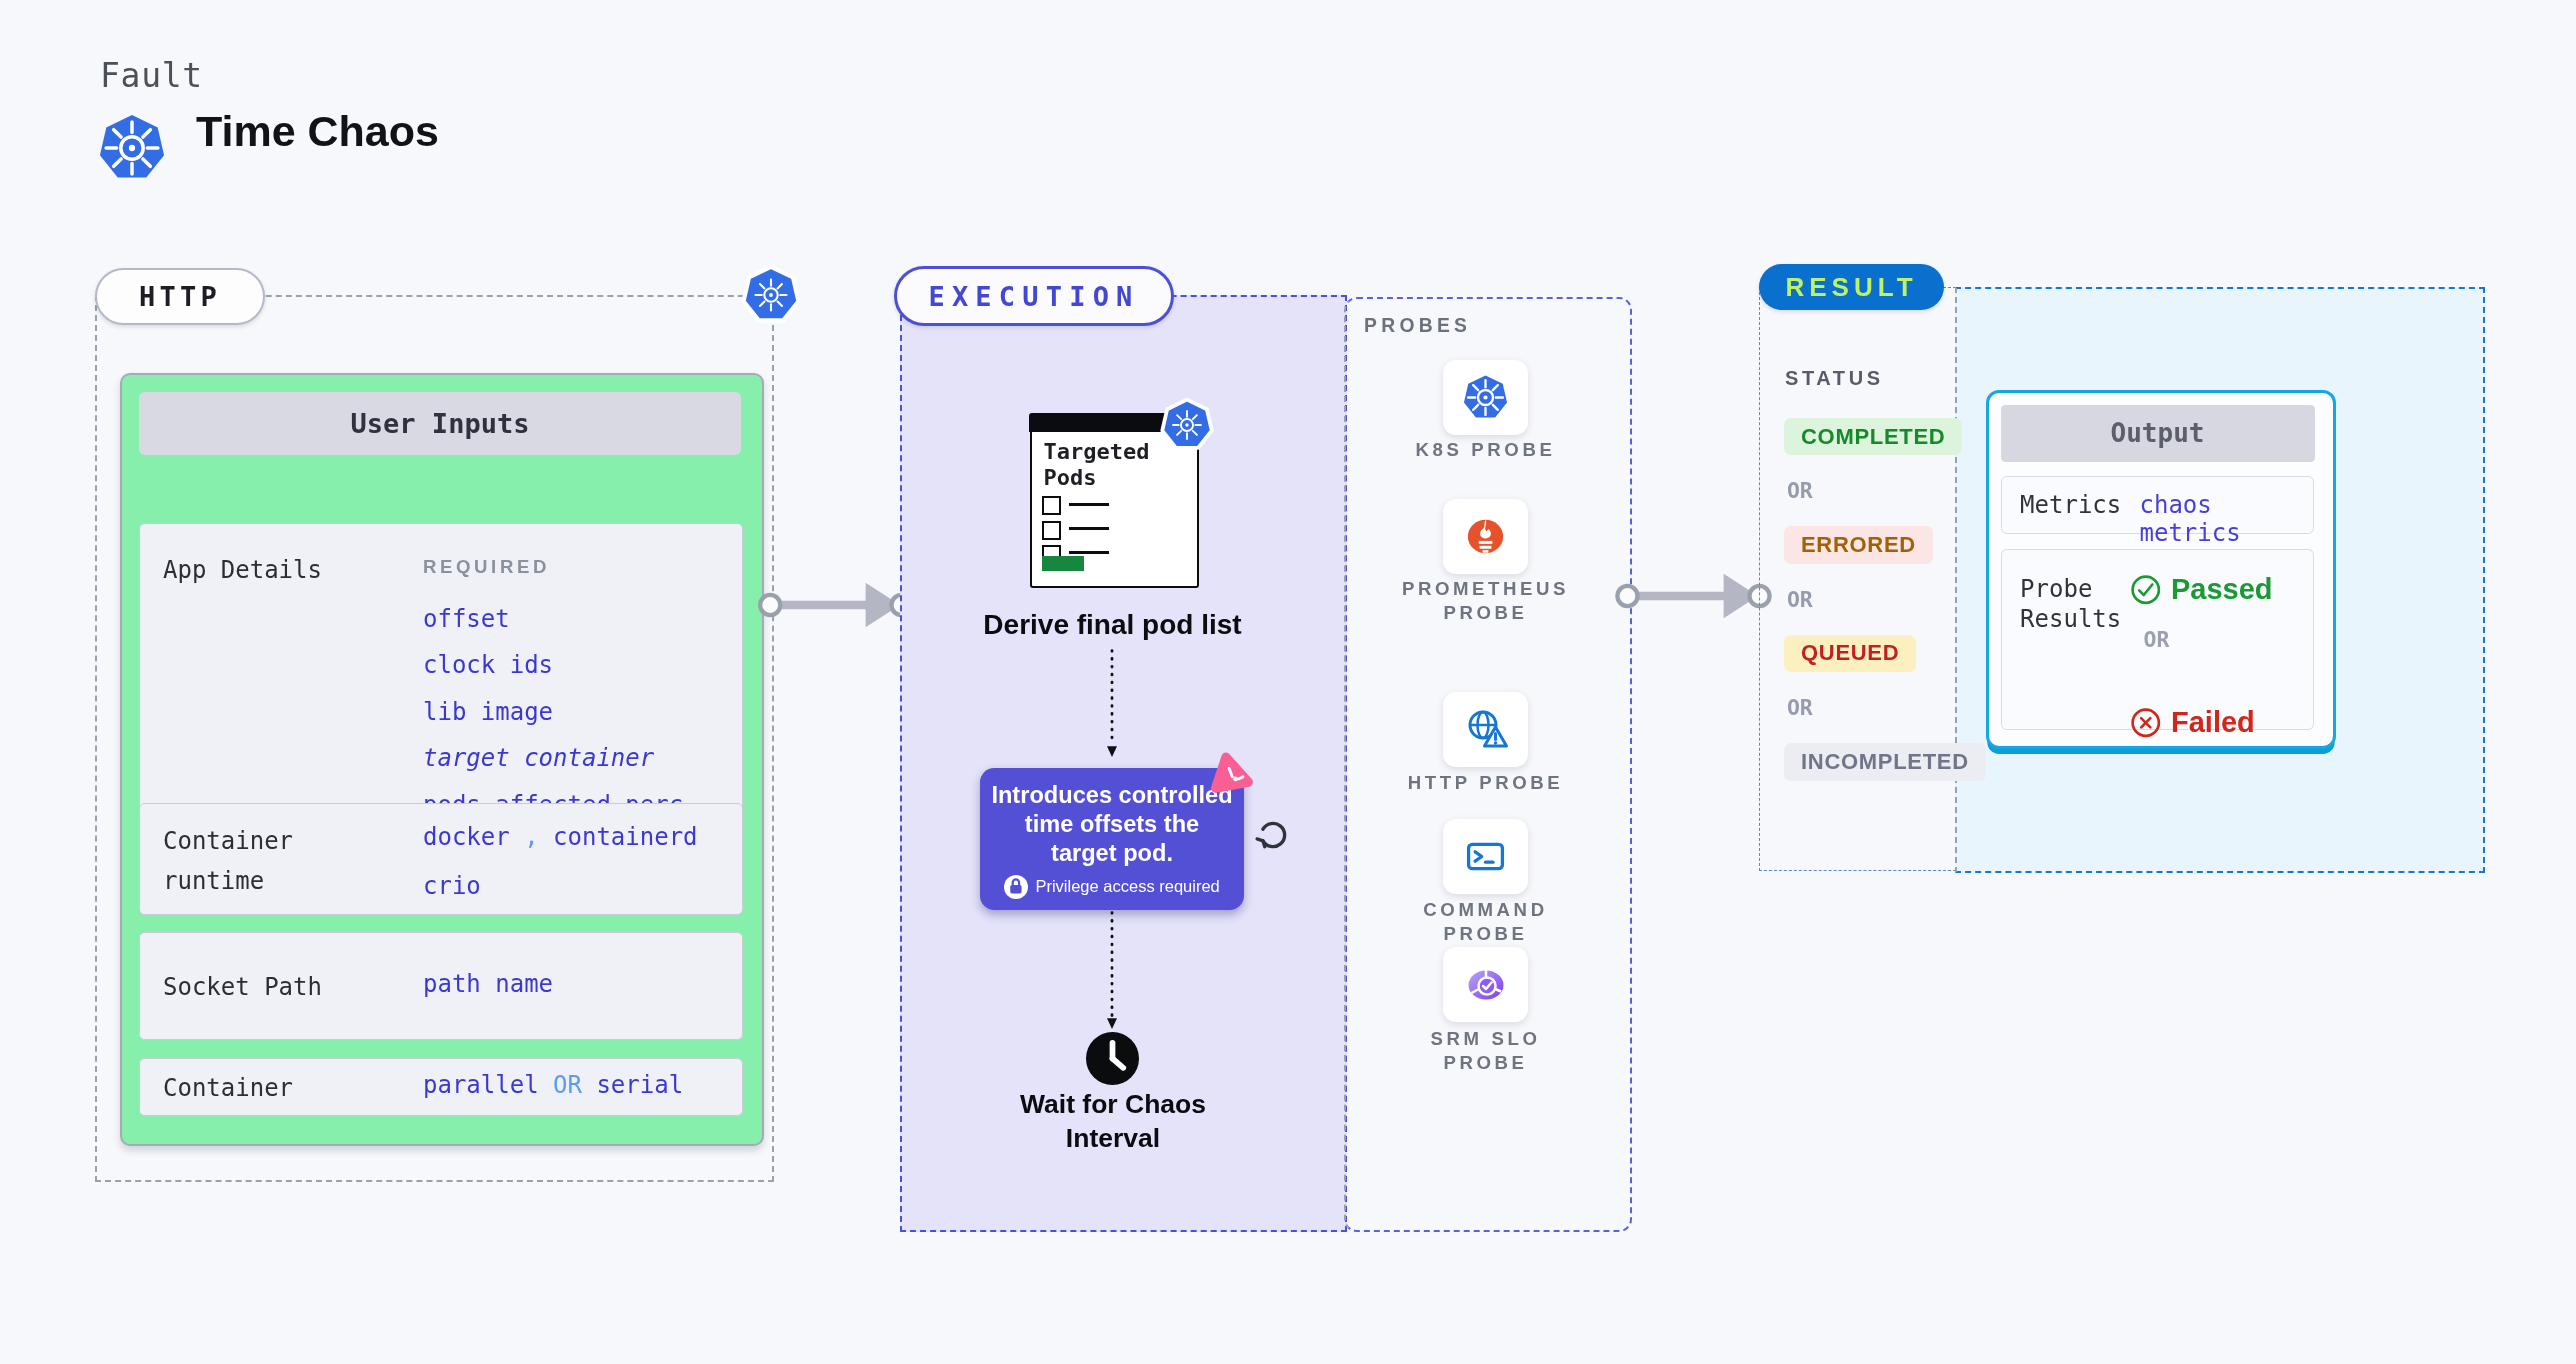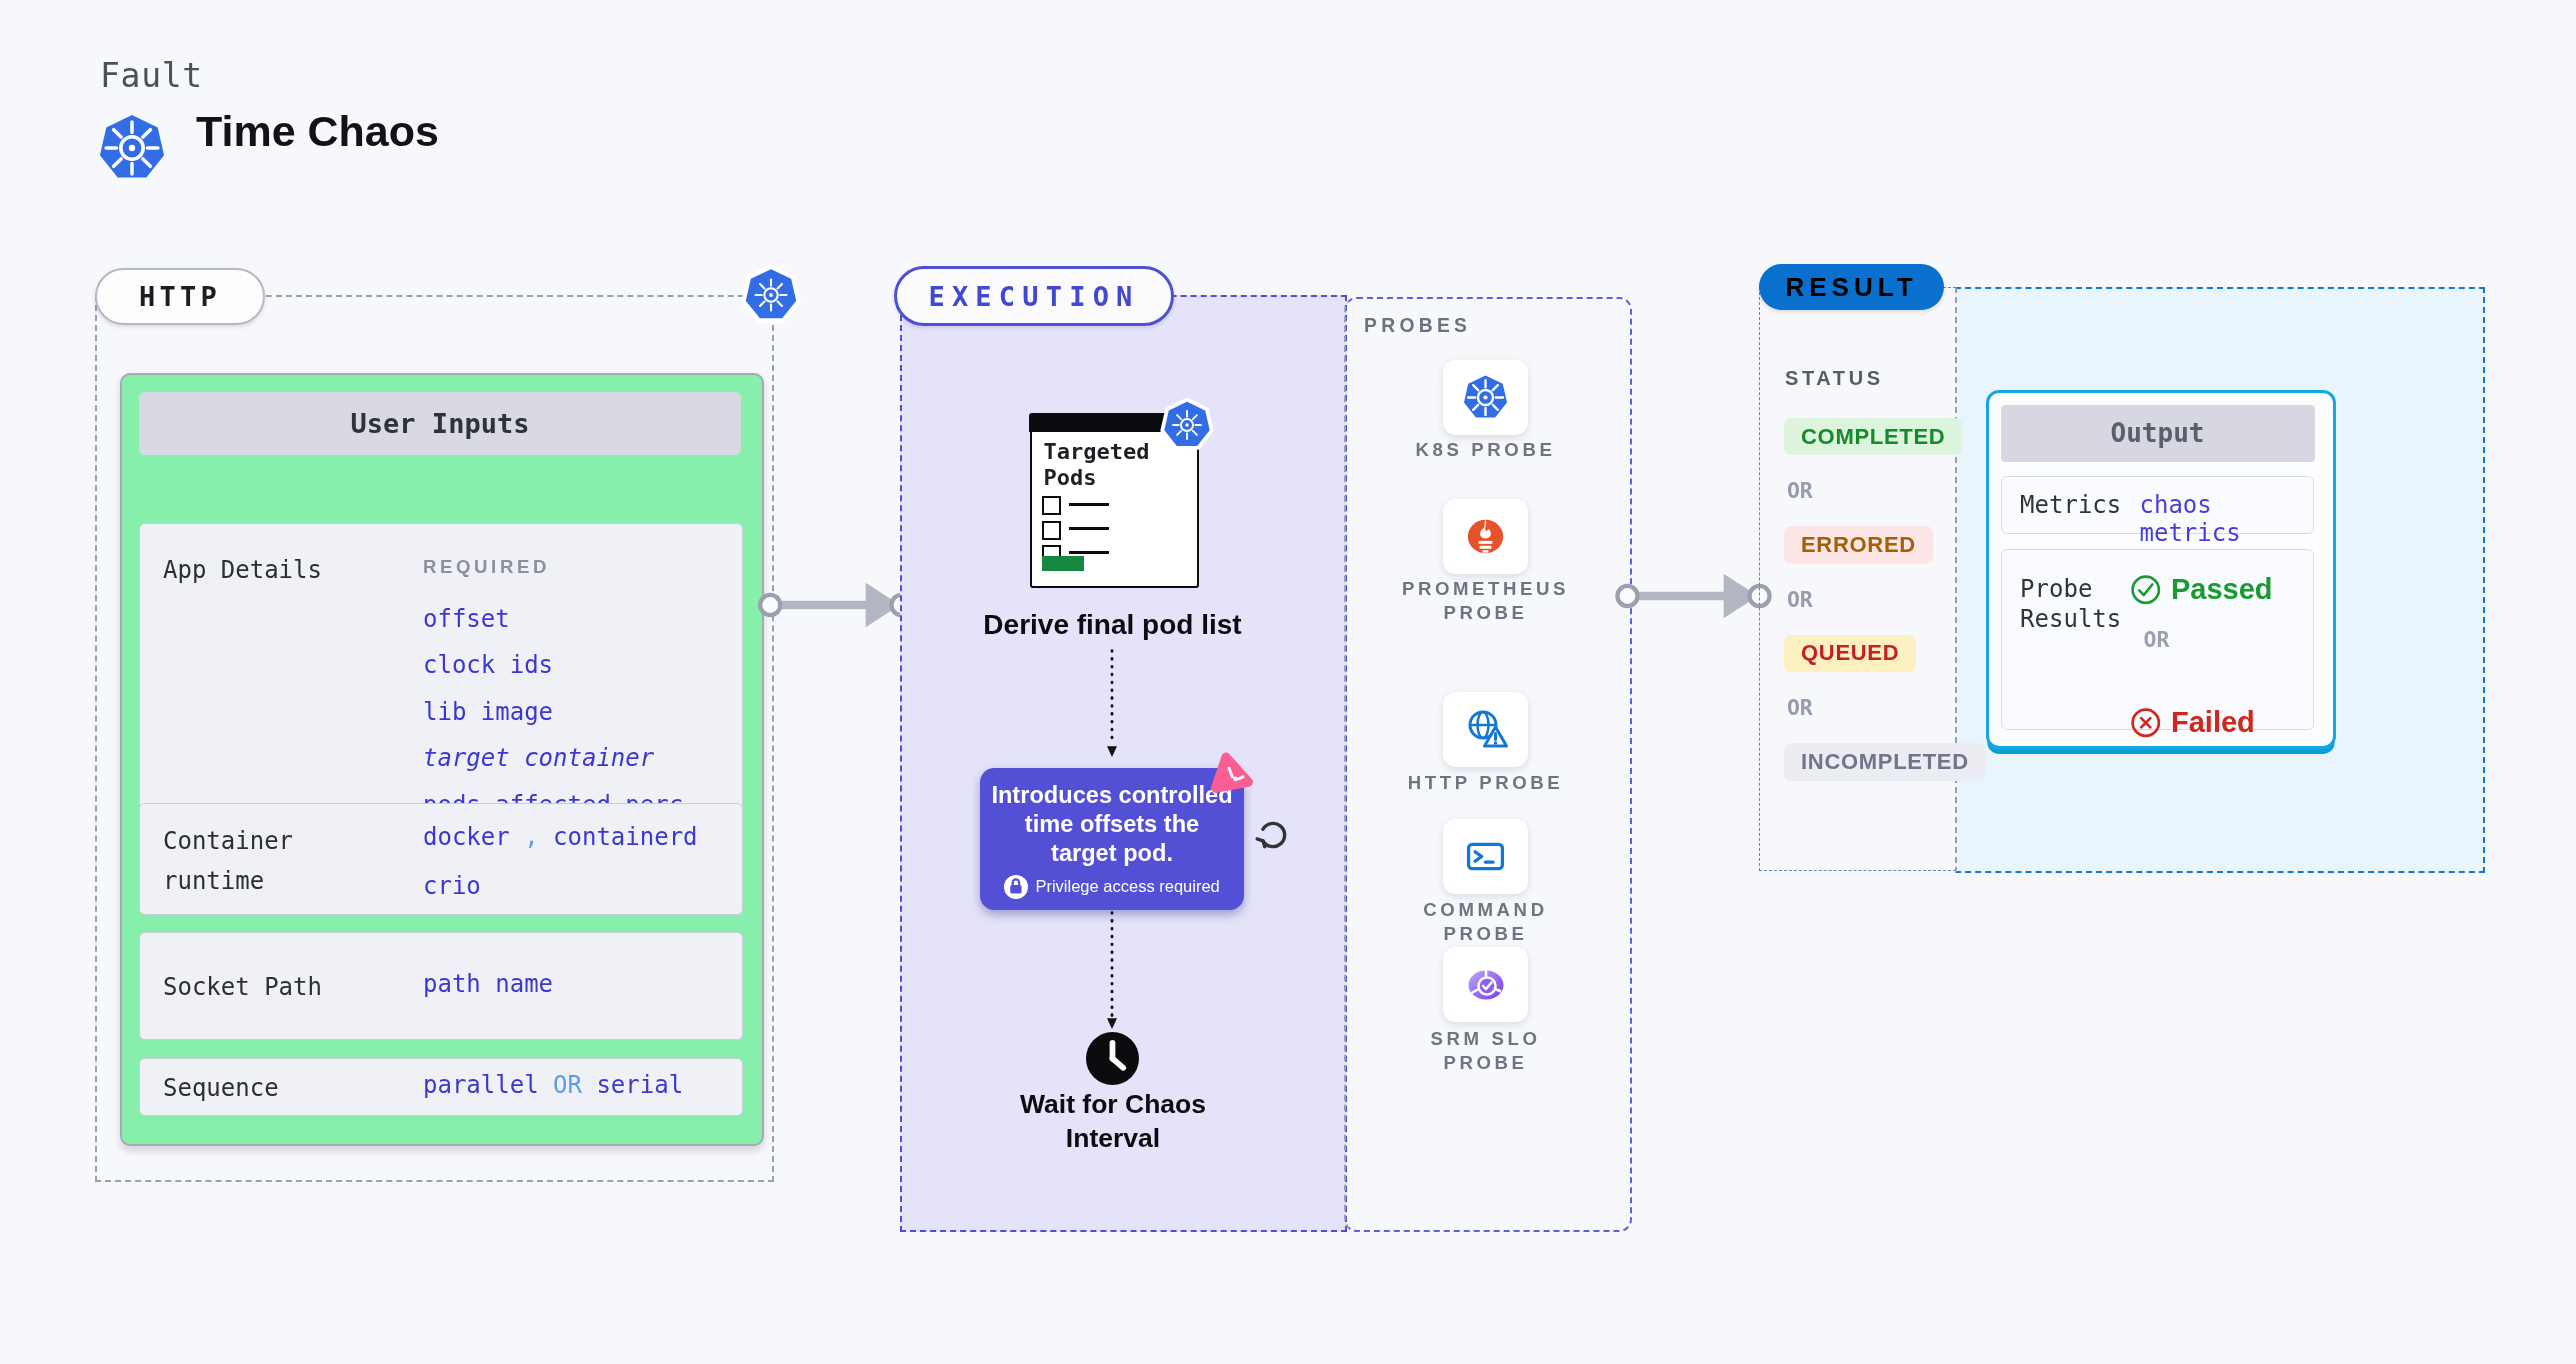--- a/index.html
+++ b/index.html
@@ -14,21 +14,21 @@
   .hdr-k8s{left:97px;top:113px;width:70px;height:70px;}
 
   
   .pill{display:flex;align-items:center;justify-content:center;border-radius:31.5px;
         font-weight:700;box-shadow:0 2.1px 4.3px rgba(20,20,40,.12);}
   .tune-pill{left:95px;top:268px;width:166px;height:53px;background:#fdfdfe;
         border:2.9px solid #b5b8c6;color:#1c1e23;font-size:27px;letter-spacing:4.3px;}
   .exec-pill{left:894px;top:266px;width:274px;height:54px;background:#fbfbfe;
         border:3.6px solid #4d50d4;color:#4348d2;font-size:27px;letter-spacing:7.2px;}
   .result-pill{left:1759px;top:264px;width:185px;height:46px;background:#0a70cd;
-        color:#000000;font-size:26px;letter-spacing:5px;}
+        color:#bef264;font-size:26px;letter-spacing:5px;}
 
   
   .tune-box{left:95px;top:295px;width:675px;height:883px;border:2.1px dashed #9aa0ac;}
   .tune-k8s{left:741px;top:265px;width:60px;height:60px;}
   .ui-card{left:120px;top:373px;width:640px;height:769px;background:#86efac;
         border:2.1px solid #a6aab6;border-radius:10px;box-shadow:0 4.3px 7.2px rgba(30,30,60,.16);}
   .ui-head{left:17px;top:17px;width:602px;height:63px;background:#d8d9e2;border-radius:5.7px;
         display:flex;align-items:center;justify-content:center;
         font-size:27px;font-weight:700;color:#2f323c;}
   .ui-row{left:17px;width:602px;background:#f0f1f6;border:1.4px solid #c9ccd6;border-radius:5.7px;}
@@ -177,21 +177,21 @@
         <div class="link mono" style="margin-top:21.5px;">crio</div>
       </div>
     </div>
 
     <div class="abs ui-row row-socket">
       <div class="row-label mono" style="top:34px;">Socket Path</div>
       <div class="row-vals link mono" style="top:37px;">path name</div>
     </div>
 
     <div class="abs ui-row row-seq">
-      <div class="row-label mono" style="top:8.6px;">Sequence</div>
+      <div class="row-label mono" style="top:8.6px;">Container</div>
       <div class="row-vals link mono" style="top:11.5px;">
         <span>parallel</span>
         <span class="lblue">OR</span>
         <span>serial</span>
       </div>
     </div>
   </div>
 
   <svg class="abs arrow-svg" style="left:758px;top:577px;" width="155" height="56" viewBox="0 0 216 78">
     <line x1="28" y1="39" x2="152" y2="39" stroke="#b4b7c3" stroke-width="12"></line>

